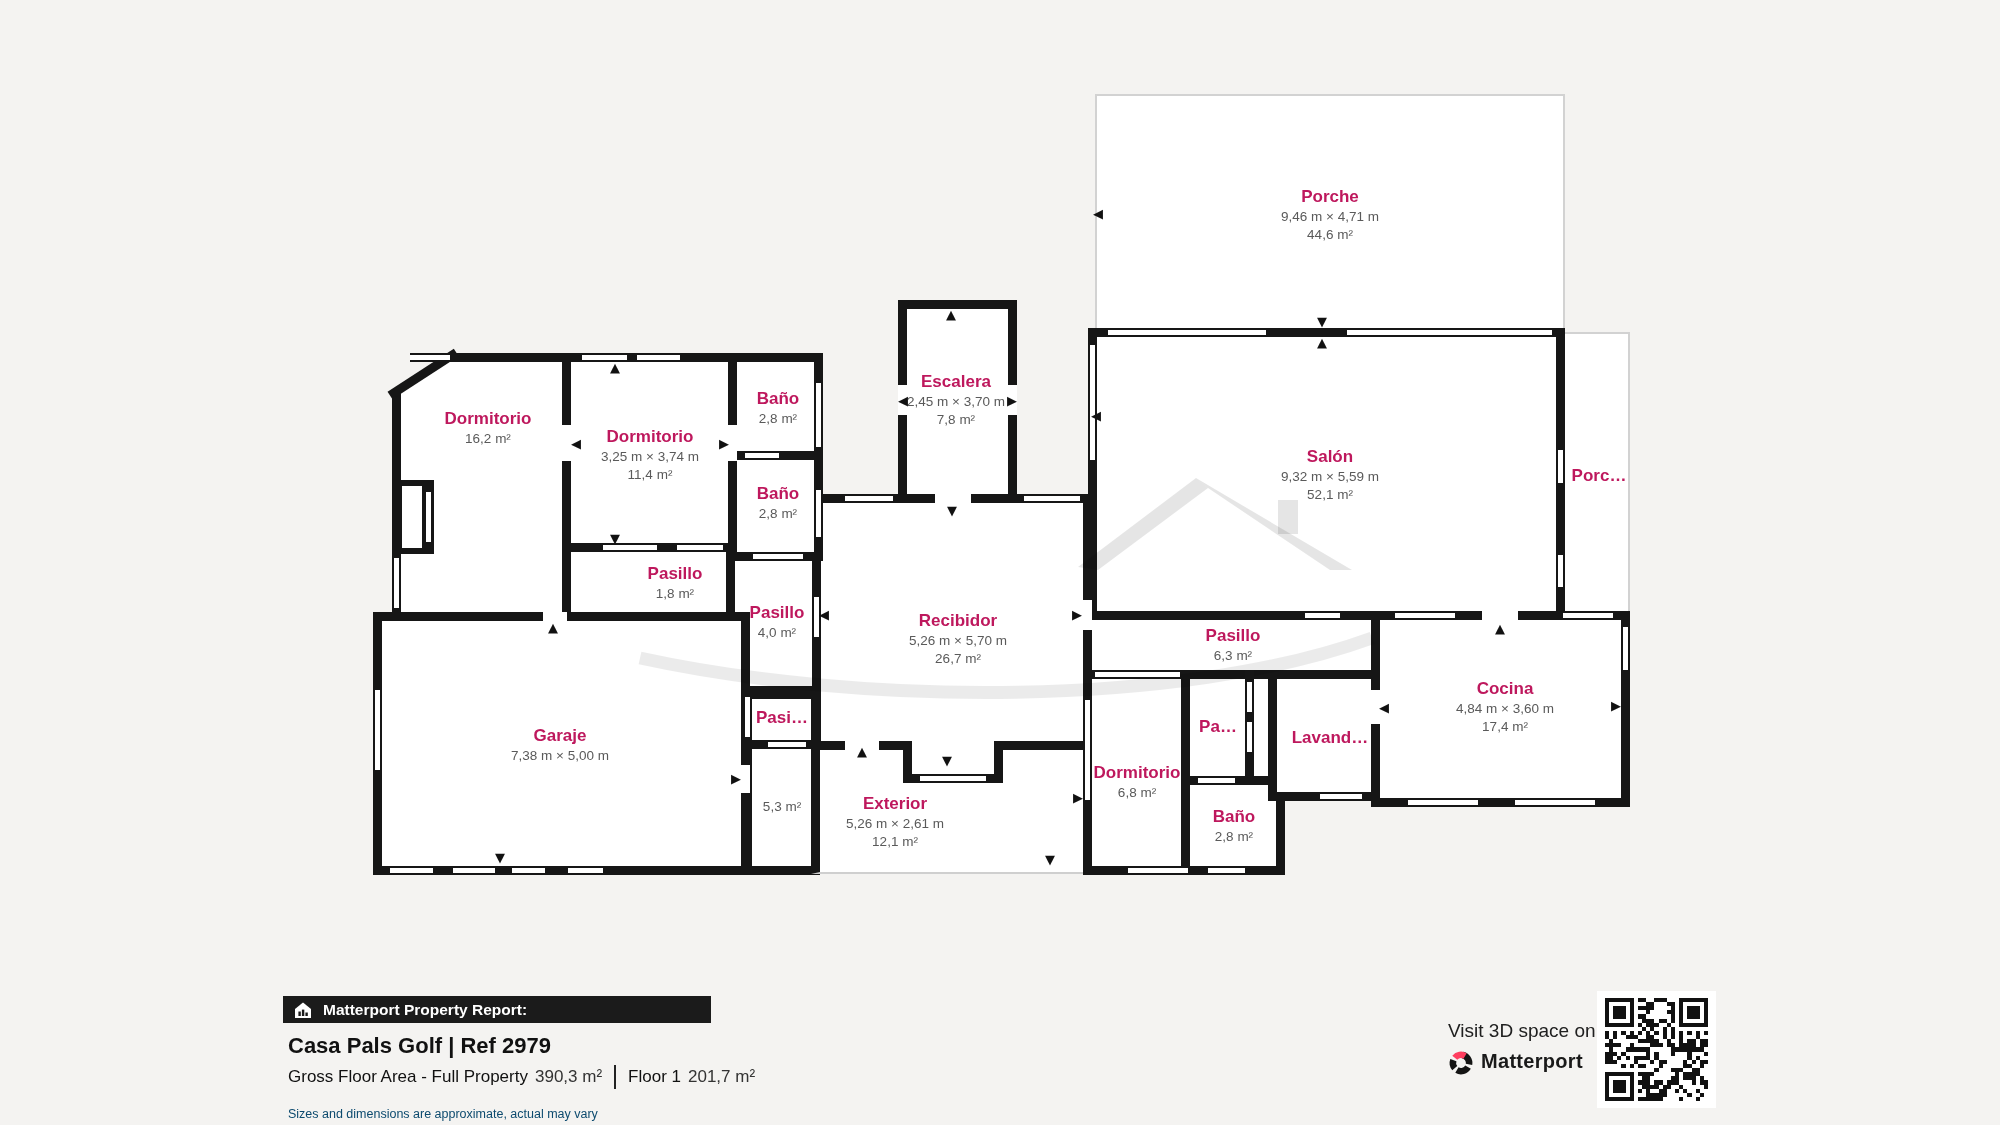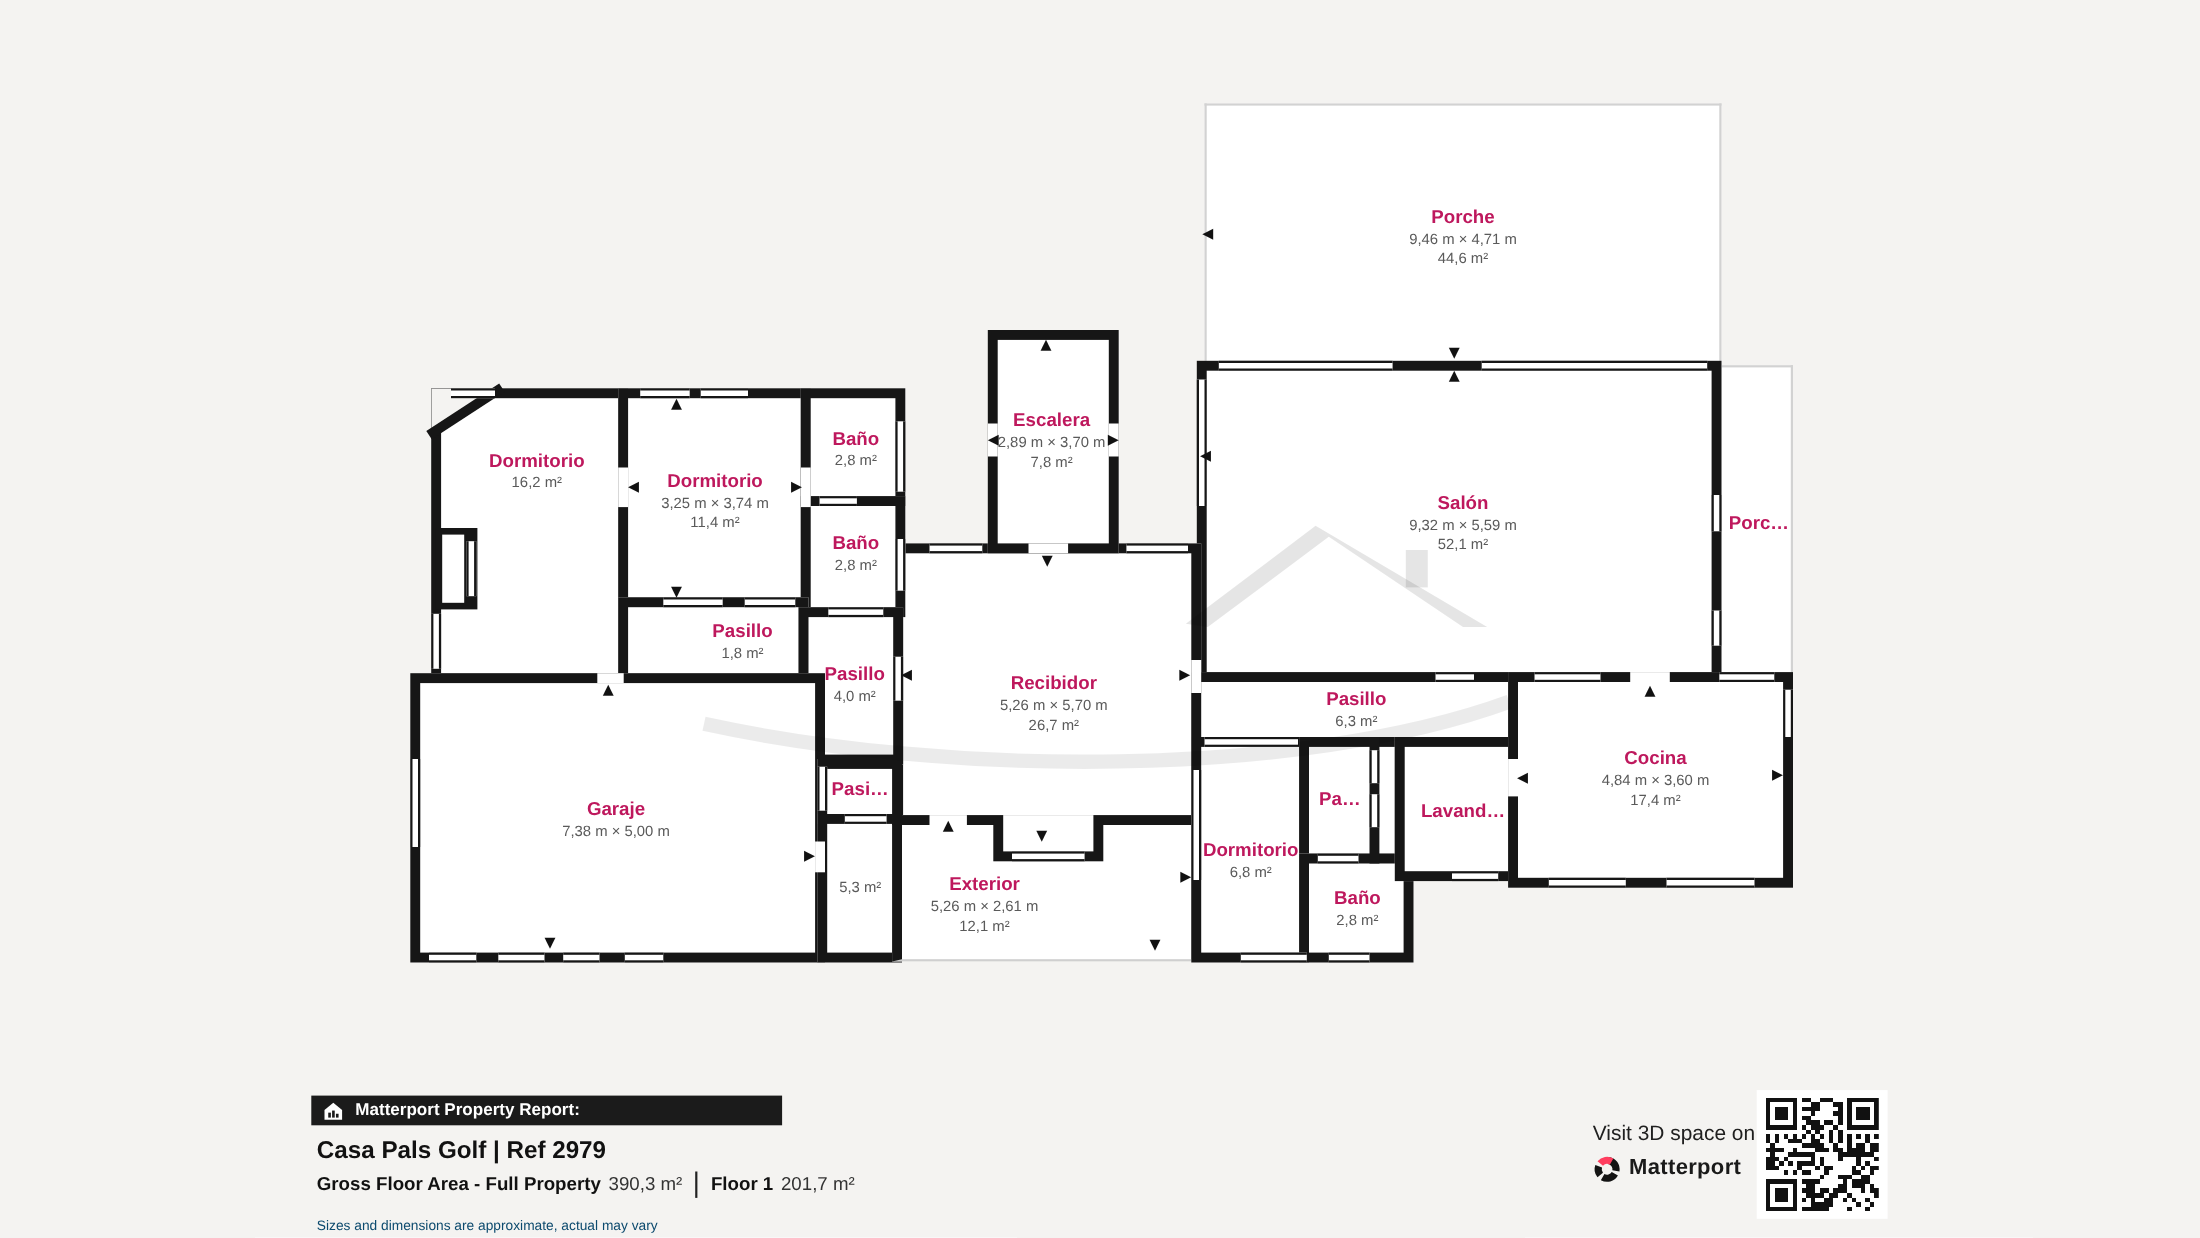--- a/index.html
+++ b/index.html
@@ -25,21 +25,21 @@
             clip-path:polygon(0 0,100% 0,0 100%);z-index:17;}
   .diagbar{position:absolute;left:390px;top:391px;width:79px;height:9px;background:#161616;
            transform:rotate(-33deg);transform-origin:left center;z-index:18;}
   
   .reportbar{position:absolute;left:283px;top:996px;width:428px;height:27px;background:#1b1b1b;
              display:flex;align-items:center;z-index:50;}
   .reportbar svg{margin-left:10px;}
   .reportbar span{color:#fff;font-weight:bold;font-size:15.5px;margin-left:10px;}
   .proptitle{position:absolute;left:288px;top:1033px;font-size:22px;font-weight:bold;color:#111;z-index:50;}
   .arealine{position:absolute;left:288px;top:1065px;display:flex;align-items:center;font-size:17px;color:#222;z-index:50;}
-  .arealine b{font-weight:bold;color:#111;}
+  .arealine b{font-weight:normal;color:#111;}
   .arealine .v{margin-left:7px;font-weight:normal;color:#333;}
   .adiv{width:2px;height:24px;background:#222;margin:0 12px;}
   .disclaimer{position:absolute;left:288px;top:1107px;font-size:12.5px;color:#0c4a6e;z-index:50;}
   .floortitle{position:absolute;left:755px;top:1000px;width:500px;text-align:center;font-size:27px;color:#141414;
               font-family:"DejaVu Sans",sans-serif;z-index:50;}
   .visitblk{position:absolute;left:1448px;top:1020px;z-index:50;}
   .visitblk .vt{font-size:19px;color:#202020;}
   .brandrow{display:flex;align-items:flex-start;margin-top:8px;}
   .brandrow span{font-size:20px;font-weight:600;color:#1a1a1a;margin-left:7px;letter-spacing:0.3px;}
   .qrcard{position:absolute;left:1597px;top:991px;width:119px;height:117px;background:#fff;z-index:50;
@@ -162,21 +162,21 @@
   <i class="arr" style="left:1384px;top:707px;">◀</i>
   <i class="arr" style="left:1616px;top:705px;">▶</i>
 
   <div class="lbl" style="left:1330px;top:215px;">
     <div class="n">Porche</div>
     <div class="d">9,46 m × 4,71 m</div>
     <div class="d">44,6 m²</div>
   </div>
   <div class="lbl" style="left:956px;top:400px;">
     <div class="n">Escalera</div>
-    <div class="d">2,89 m × 3,70 m</div>
+    <div class="d">2,45 m × 3,70 m</div>
     <div class="d">7,8 m²</div>
   </div>
   <div class="lbl" style="left:1330px;top:475px;">
     <div class="n">Salón</div>
     <div class="d">9,32 m × 5,59 m</div>
     <div class="d">52,1 m²</div>
   </div>
   <div class="lbl" style="left:1599px;top:476px;">
     <div class="n">Porc…</div>
   </div>

